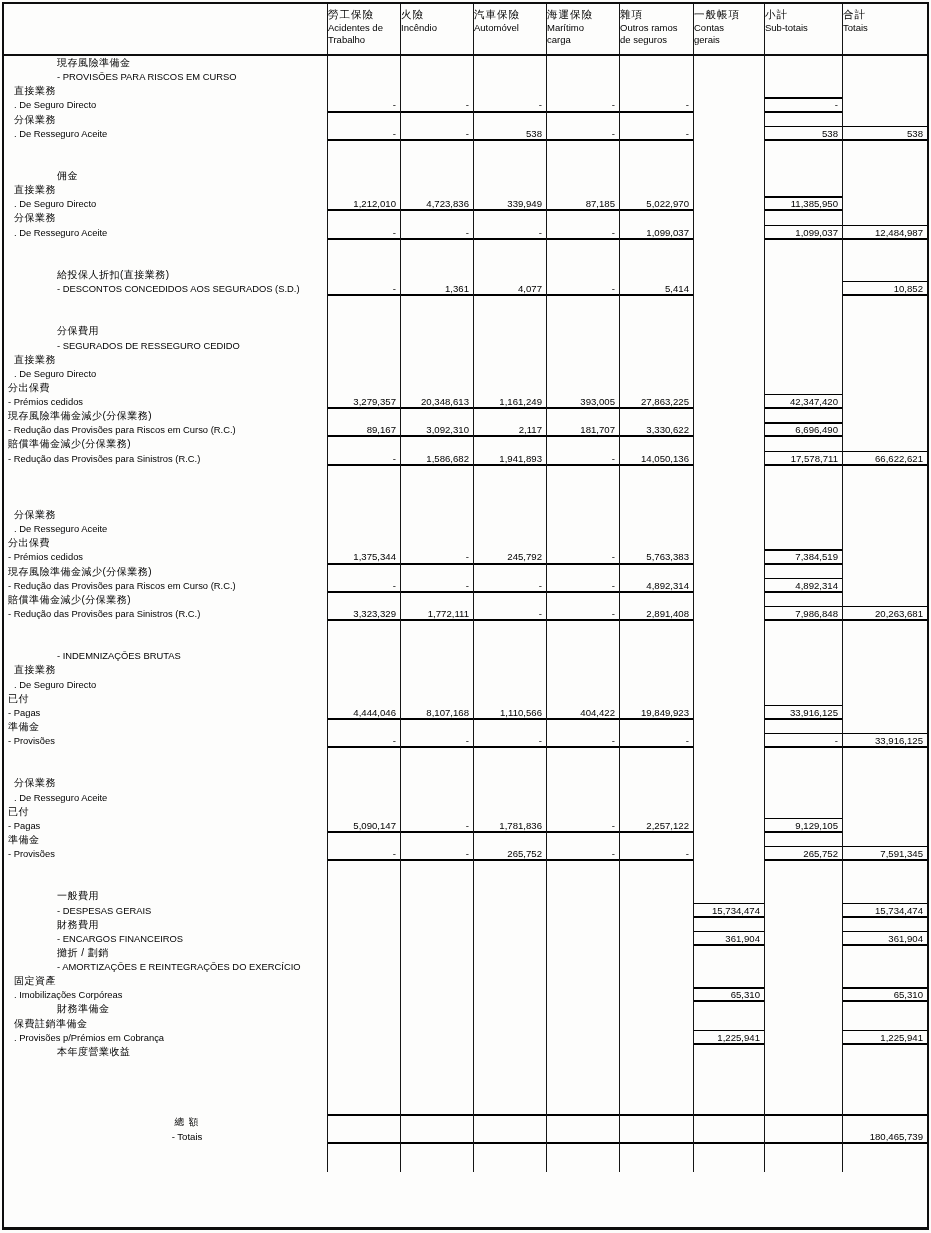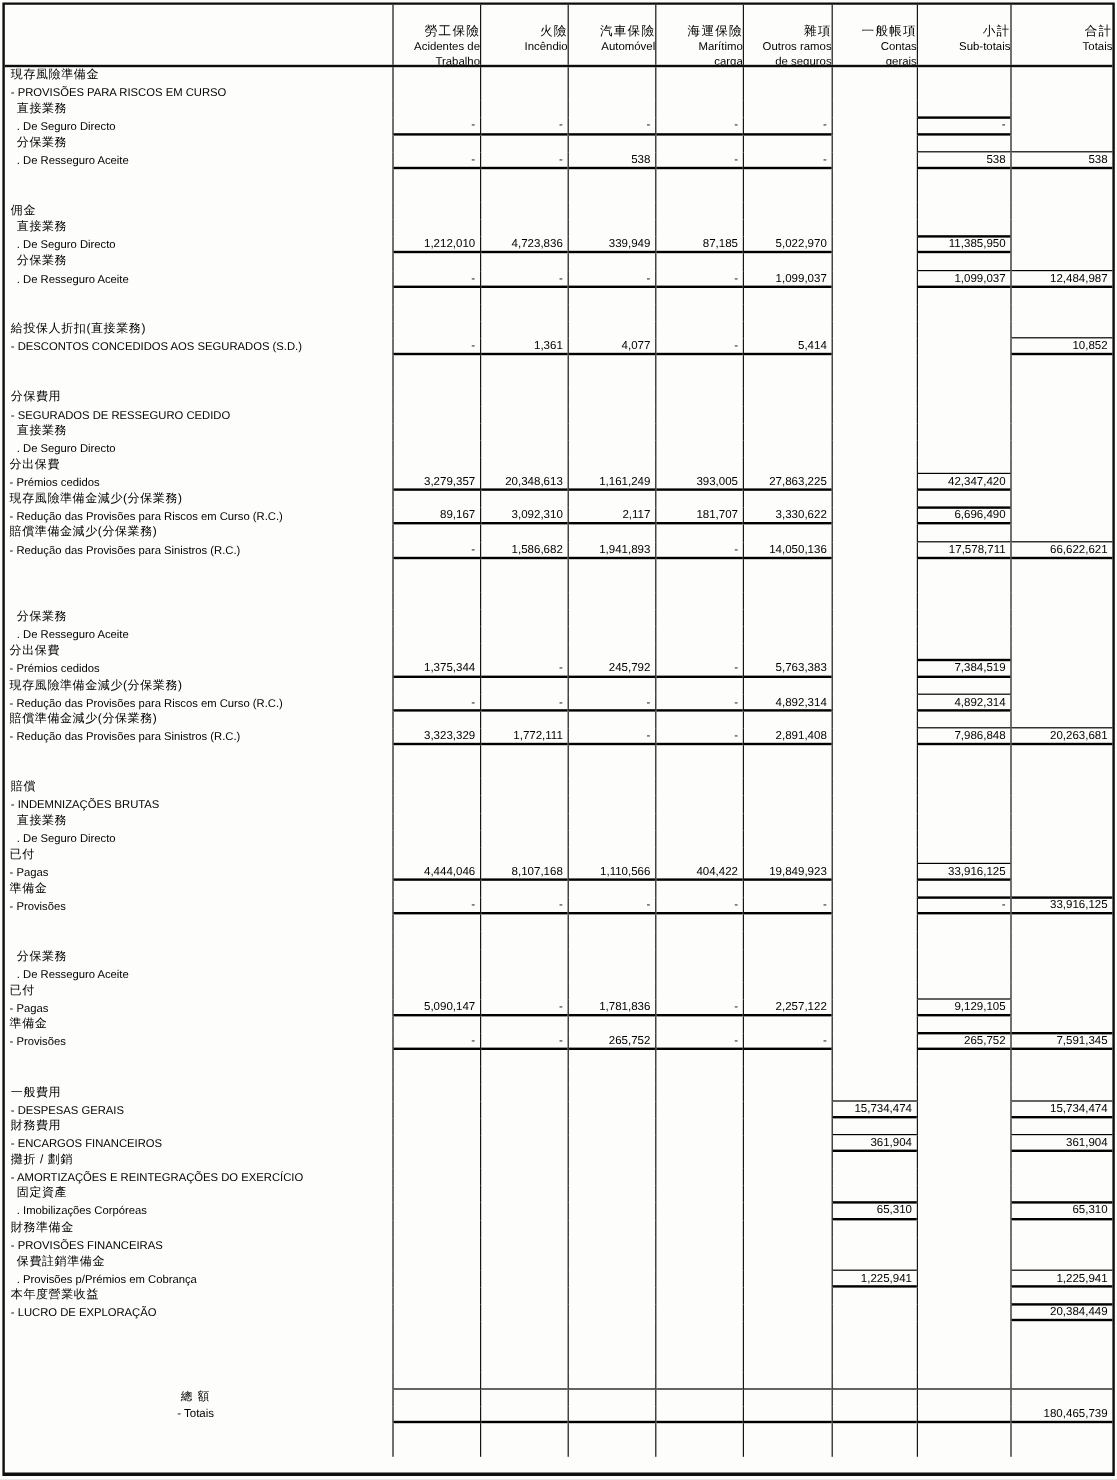--- a/index.html
+++ b/index.html
@@ -11,39 +11,39 @@
   .sheet{
     box-sizing:border-box;width:927px;height:1228px;
     border:2px solid #0d0d0d;border-bottom-width:3px;background:#fdfdfc;
     --cols:323px 73px 73px 73px 73px 74px 71px 78px 85px;
   }
   .thead{
     display:grid;grid-template-columns:var(--cols);height:52px;
     border-bottom:2px solid #0d0d0d;box-sizing:border-box;
   }
   .hcell{
-    border-left:1px solid #151515;text-align:right;font-size:9.5px;
-    line-height:1.3;padding-top:16px;box-sizing:border-box;overflow:hidden;
+    border-left:1px solid #151515;text-align:left;font-size:9.5px;
+    line-height:1.3;padding-top:4px;box-sizing:border-box;overflow:hidden;
   }
   .hcell.hlabel{border-left:none;}
   .hzh{font-size:10.5px;letter-spacing:1px;}
   .hpt{font-size:9.5px;}
   .tbody{position:relative;}
   .row{display:grid;grid-template-columns:var(--cols);height:14.14px;}
   .cell{
     position:relative;border-left:1px solid #151515;box-sizing:border-box;
     font-size:9.6px;line-height:14.14px;text-align:right;
     padding-right:4px;white-space:nowrap;overflow:visible;
   }
   .labelcell{
     border-left:none;text-align:left;padding-right:0;overflow:hidden;
   }
   .zh{font-size:10px;letter-spacing:0.5px;}
   .pt{font-size:9.4px;}
-  .i0{padding-left:5px;}
+  .i0{padding-left:5px;margin-left:48px;}
   .i1{padding-left:10px;}
   .i2{padding-left:4px;}
   .zh-r,.pt-r{text-align:center;padding-right:10px;letter-spacing:1px;}
   .pt-r{letter-spacing:0;}
   .ul::after{
     content:"";position:absolute;left:0;right:0;bottom:0;height:2px;background:#000;
   }
   .bt::before{
     content:"";position:absolute;left:0;right:0;top:-1px;height:1.4px;background:#000;
   }
@@ -549,31 +549,20 @@
           <div class="cell num"></div>
           <div class="cell num"></div>
           <div class="cell num"></div>
           <div class="cell num"></div>
           <div class="cell num"></div>
           <div class="cell num"></div>
           <div class="cell num"></div>
           <div class="cell num"></div>
         </div>
         <div class="row">
-          <div class="cell labelcell zh i0">賠償</div>
-          <div class="cell num"></div>
-          <div class="cell num"></div>
-          <div class="cell num"></div>
-          <div class="cell num"></div>
-          <div class="cell num"></div>
-          <div class="cell num"></div>
-          <div class="cell num"></div>
-          <div class="cell num"></div>
-        </div>
-        <div class="row">
           <div class="cell labelcell pt i0">- INDEMNIZAÇÕES BRUTAS</div>
           <div class="cell num"></div>
           <div class="cell num"></div>
           <div class="cell num"></div>
           <div class="cell num"></div>
           <div class="cell num"></div>
           <div class="cell num"></div>
           <div class="cell num"></div>
           <div class="cell num"></div>
         </div>
@@ -846,31 +835,20 @@
           <div class="cell num"></div>
           <div class="cell num"></div>
           <div class="cell num"></div>
           <div class="cell num"></div>
           <div class="cell num"></div>
           <div class="cell num"></div>
           <div class="cell num"></div>
           <div class="cell num"></div>
         </div>
         <div class="row">
-          <div class="cell labelcell pt i0">- PROVISÕES FINANCEIRAS</div>
-          <div class="cell num"></div>
-          <div class="cell num"></div>
-          <div class="cell num"></div>
-          <div class="cell num"></div>
-          <div class="cell num"></div>
-          <div class="cell num"></div>
-          <div class="cell num"></div>
-          <div class="cell num"></div>
-        </div>
-        <div class="row">
           <div class="cell labelcell zh i1">保費註銷準備金</div>
           <div class="cell num"></div>
           <div class="cell num"></div>
           <div class="cell num"></div>
           <div class="cell num"></div>
           <div class="cell num"></div>
           <div class="cell num"></div>
           <div class="cell num"></div>
           <div class="cell num"></div>
         </div>
@@ -888,31 +866,20 @@
         <div class="row">
           <div class="cell labelcell zh i0">本年度營業收益</div>
           <div class="cell num"></div>
           <div class="cell num"></div>
           <div class="cell num"></div>
           <div class="cell num"></div>
           <div class="cell num"></div>
           <div class="cell num"></div>
           <div class="cell num"></div>
           <div class="cell num"></div>
-        </div>
-        <div class="row">
-          <div class="cell labelcell pt i0">- LUCRO DE EXPLORAÇÃO</div>
-          <div class="cell num"></div>
-          <div class="cell num"></div>
-          <div class="cell num"></div>
-          <div class="cell num"></div>
-          <div class="cell num"></div>
-          <div class="cell num"></div>
-          <div class="cell num"></div>
-          <div class="cell num ul bt">20,384,449</div>
         </div>
         <div class="row">
           <div class="cell labelcell blank i0"></div>
           <div class="cell num"></div>
           <div class="cell num"></div>
           <div class="cell num"></div>
           <div class="cell num"></div>
           <div class="cell num"></div>
           <div class="cell num"></div>
           <div class="cell num"></div>

